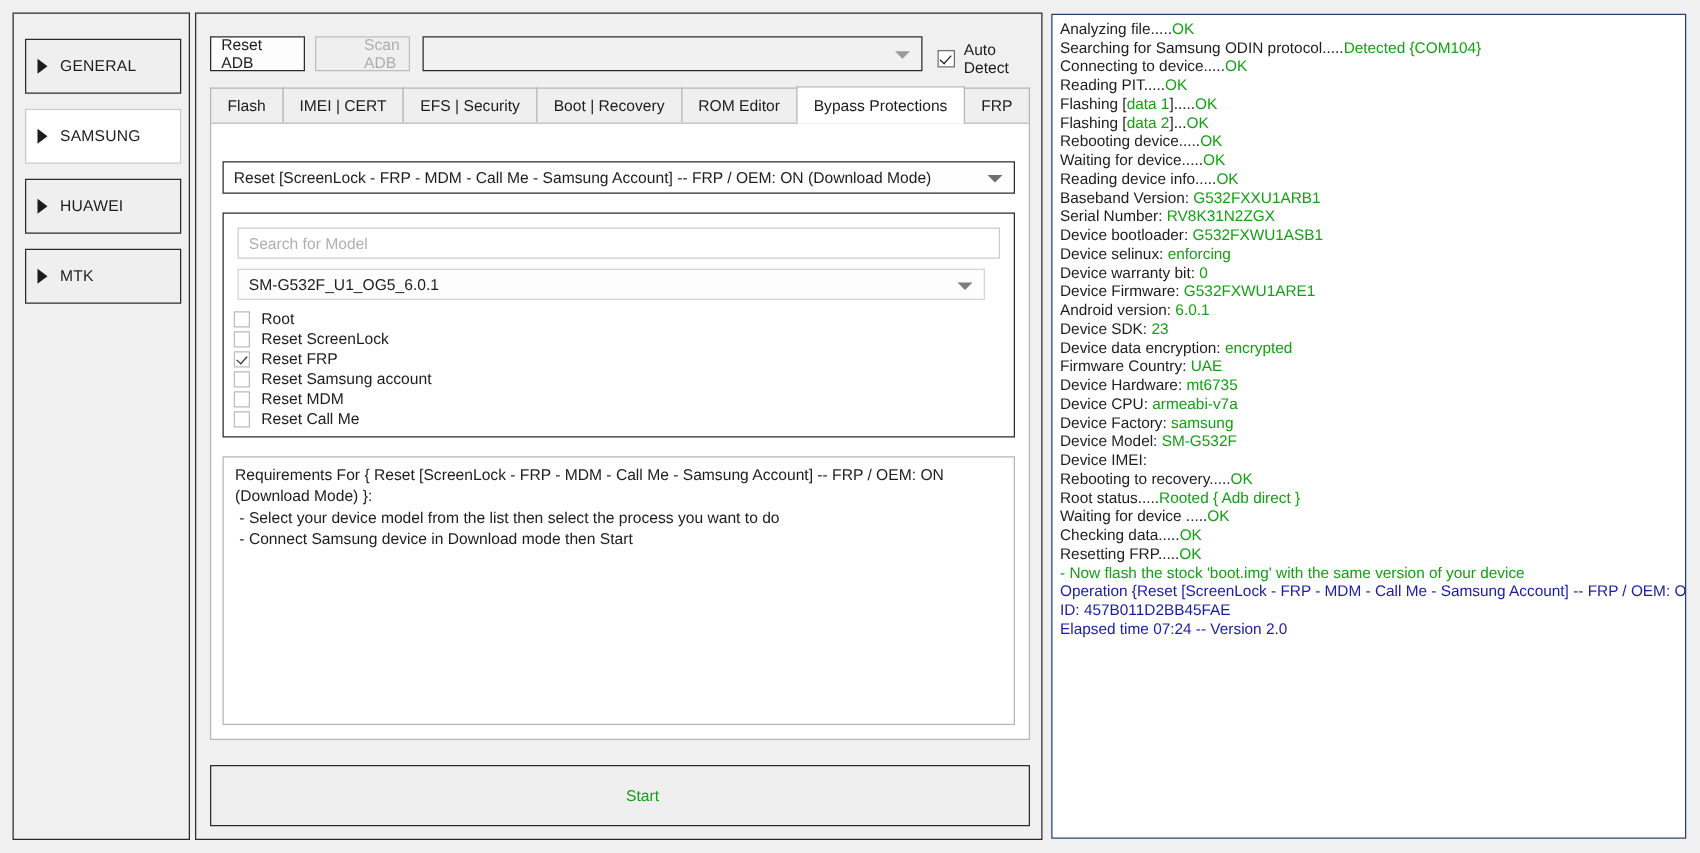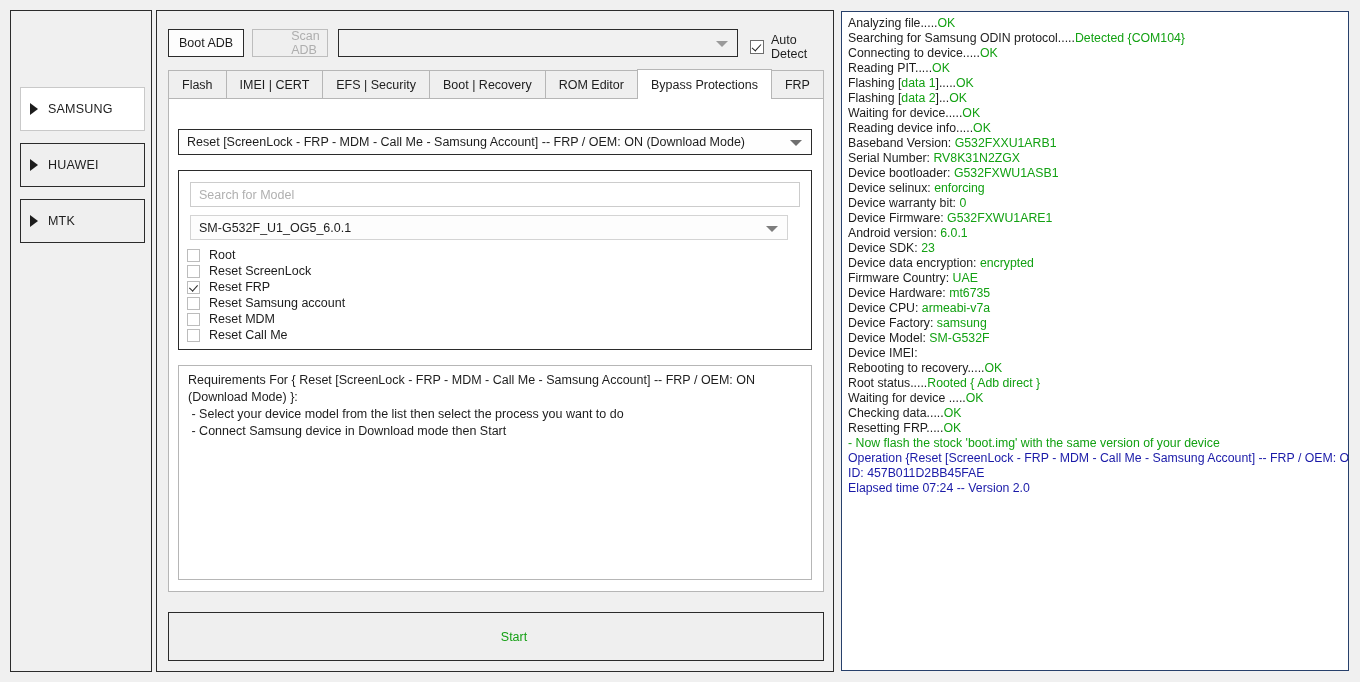--- a/index.html
+++ b/index.html
@@ -284,39 +284,43 @@
     color: #1d1d1d;
     white-space: pre;
   }
 </style>
 </head>
 <body>
 
 <div id="app">
 
   <div id="sidebar">
+    <div class="side-btn" id="side-0" style="top: 20px;">
+      <span class="side-arrow"></span>
+      <span class="side-label">GENERAL</span>
+    </div>
     <div class="side-btn active" id="side-1" style="top: 76px;">
       <span class="side-arrow"></span>
       <span class="side-label">SAMSUNG</span>
     </div>
     <div class="side-btn" id="side-2" style="top: 132px;">
       <span class="side-arrow"></span>
       <span class="side-label">HUAWEI</span>
     </div>
     <div class="side-btn" id="side-3" style="top: 188px;">
       <span class="side-arrow"></span>
       <span class="side-label">MTK</span>
     </div>
   </div>
 
   <div id="center">
 
     <div id="toolbar">
       <div class="tb-btn" id="btn-reset-adb">
-        <span>Boot ADB</span>
+        <span>Reset ADB</span>
       </div>
       <div class="tb-btn disabled" id="btn-scan-adb">
         <span>Scan ADB</span>
       </div>
       <div id="adb-combo">
         <span class="combo-arrow"></span>
       </div>
       <div id="autodetect-wrap">
         <span class="cb checked"></span>
         <span>Auto Detect</span>
@@ -402,20 +406,21 @@
 
   </div>
 
   <div id="logpanel">
       <div class="log-line"><span style="color: rgb(29, 29, 29);">Analyzing file.....</span><span style="color: rgb(19, 161, 19);">OK</span></div>
       <div class="log-line"><span style="color: rgb(29, 29, 29);">Searching for Samsung ODIN protocol.....</span><span style="color: rgb(19, 161, 19);">Detected {COM104}</span></div>
       <div class="log-line"><span style="color: rgb(29, 29, 29);">Connecting to device.....</span><span style="color: rgb(19, 161, 19);">OK</span></div>
       <div class="log-line"><span style="color: rgb(29, 29, 29);">Reading PIT.....</span><span style="color: rgb(19, 161, 19);">OK</span></div>
       <div class="log-line"><span style="color: rgb(29, 29, 29);">Flashing [</span><span style="color: rgb(19, 161, 19);">data 1</span><span style="color: rgb(29, 29, 29);">].....</span><span style="color: rgb(19, 161, 19);">OK</span></div>
       <div class="log-line"><span style="color: rgb(29, 29, 29);">Flashing [</span><span style="color: rgb(19, 161, 19);">data 2</span><span style="color: rgb(29, 29, 29);">]...</span><span style="color: rgb(19, 161, 19);">OK</span></div>
+      <div class="log-line"><span style="color: rgb(29, 29, 29);">Rebooting device.....</span><span style="color: rgb(19, 161, 19);">OK</span></div>
       <div class="log-line"><span style="color: rgb(29, 29, 29);">Waiting for device.....</span><span style="color: rgb(19, 161, 19);">OK</span></div>
       <div class="log-line"><span style="color: rgb(29, 29, 29);">Reading device info.....</span><span style="color: rgb(19, 161, 19);">OK</span></div>
       <div class="log-line"><span style="color: rgb(29, 29, 29);">Baseband Version: </span><span style="color: rgb(19, 161, 19);">G532FXXU1ARB1</span></div>
       <div class="log-line"><span style="color: rgb(29, 29, 29);">Serial Number: </span><span style="color: rgb(19, 161, 19);">RV8K31N2ZGX</span></div>
       <div class="log-line"><span style="color: rgb(29, 29, 29);">Device bootloader: </span><span style="color: rgb(19, 161, 19);">G532FXWU1ASB1</span></div>
       <div class="log-line"><span style="color: rgb(29, 29, 29);">Device selinux: </span><span style="color: rgb(19, 161, 19);">enforcing</span></div>
       <div class="log-line"><span style="color: rgb(29, 29, 29);">Device warranty bit: </span><span style="color: rgb(19, 161, 19);">0</span></div>
       <div class="log-line"><span style="color: rgb(29, 29, 29); margin-top: 17px;">Device Firmware: </span><span style="color: rgb(19, 161, 19);">G532FXWU1ARE1</span></div>
       <div class="log-line"><span style="color: rgb(29, 29, 29);">Android version: </span><span style="color: rgb(19, 161, 19);">6.0.1</span></div>
       <div class="log-line"><span style="color: rgb(29, 29, 29);">Device SDK: </span><span style="color: rgb(19, 161, 19);">23</span></div>

